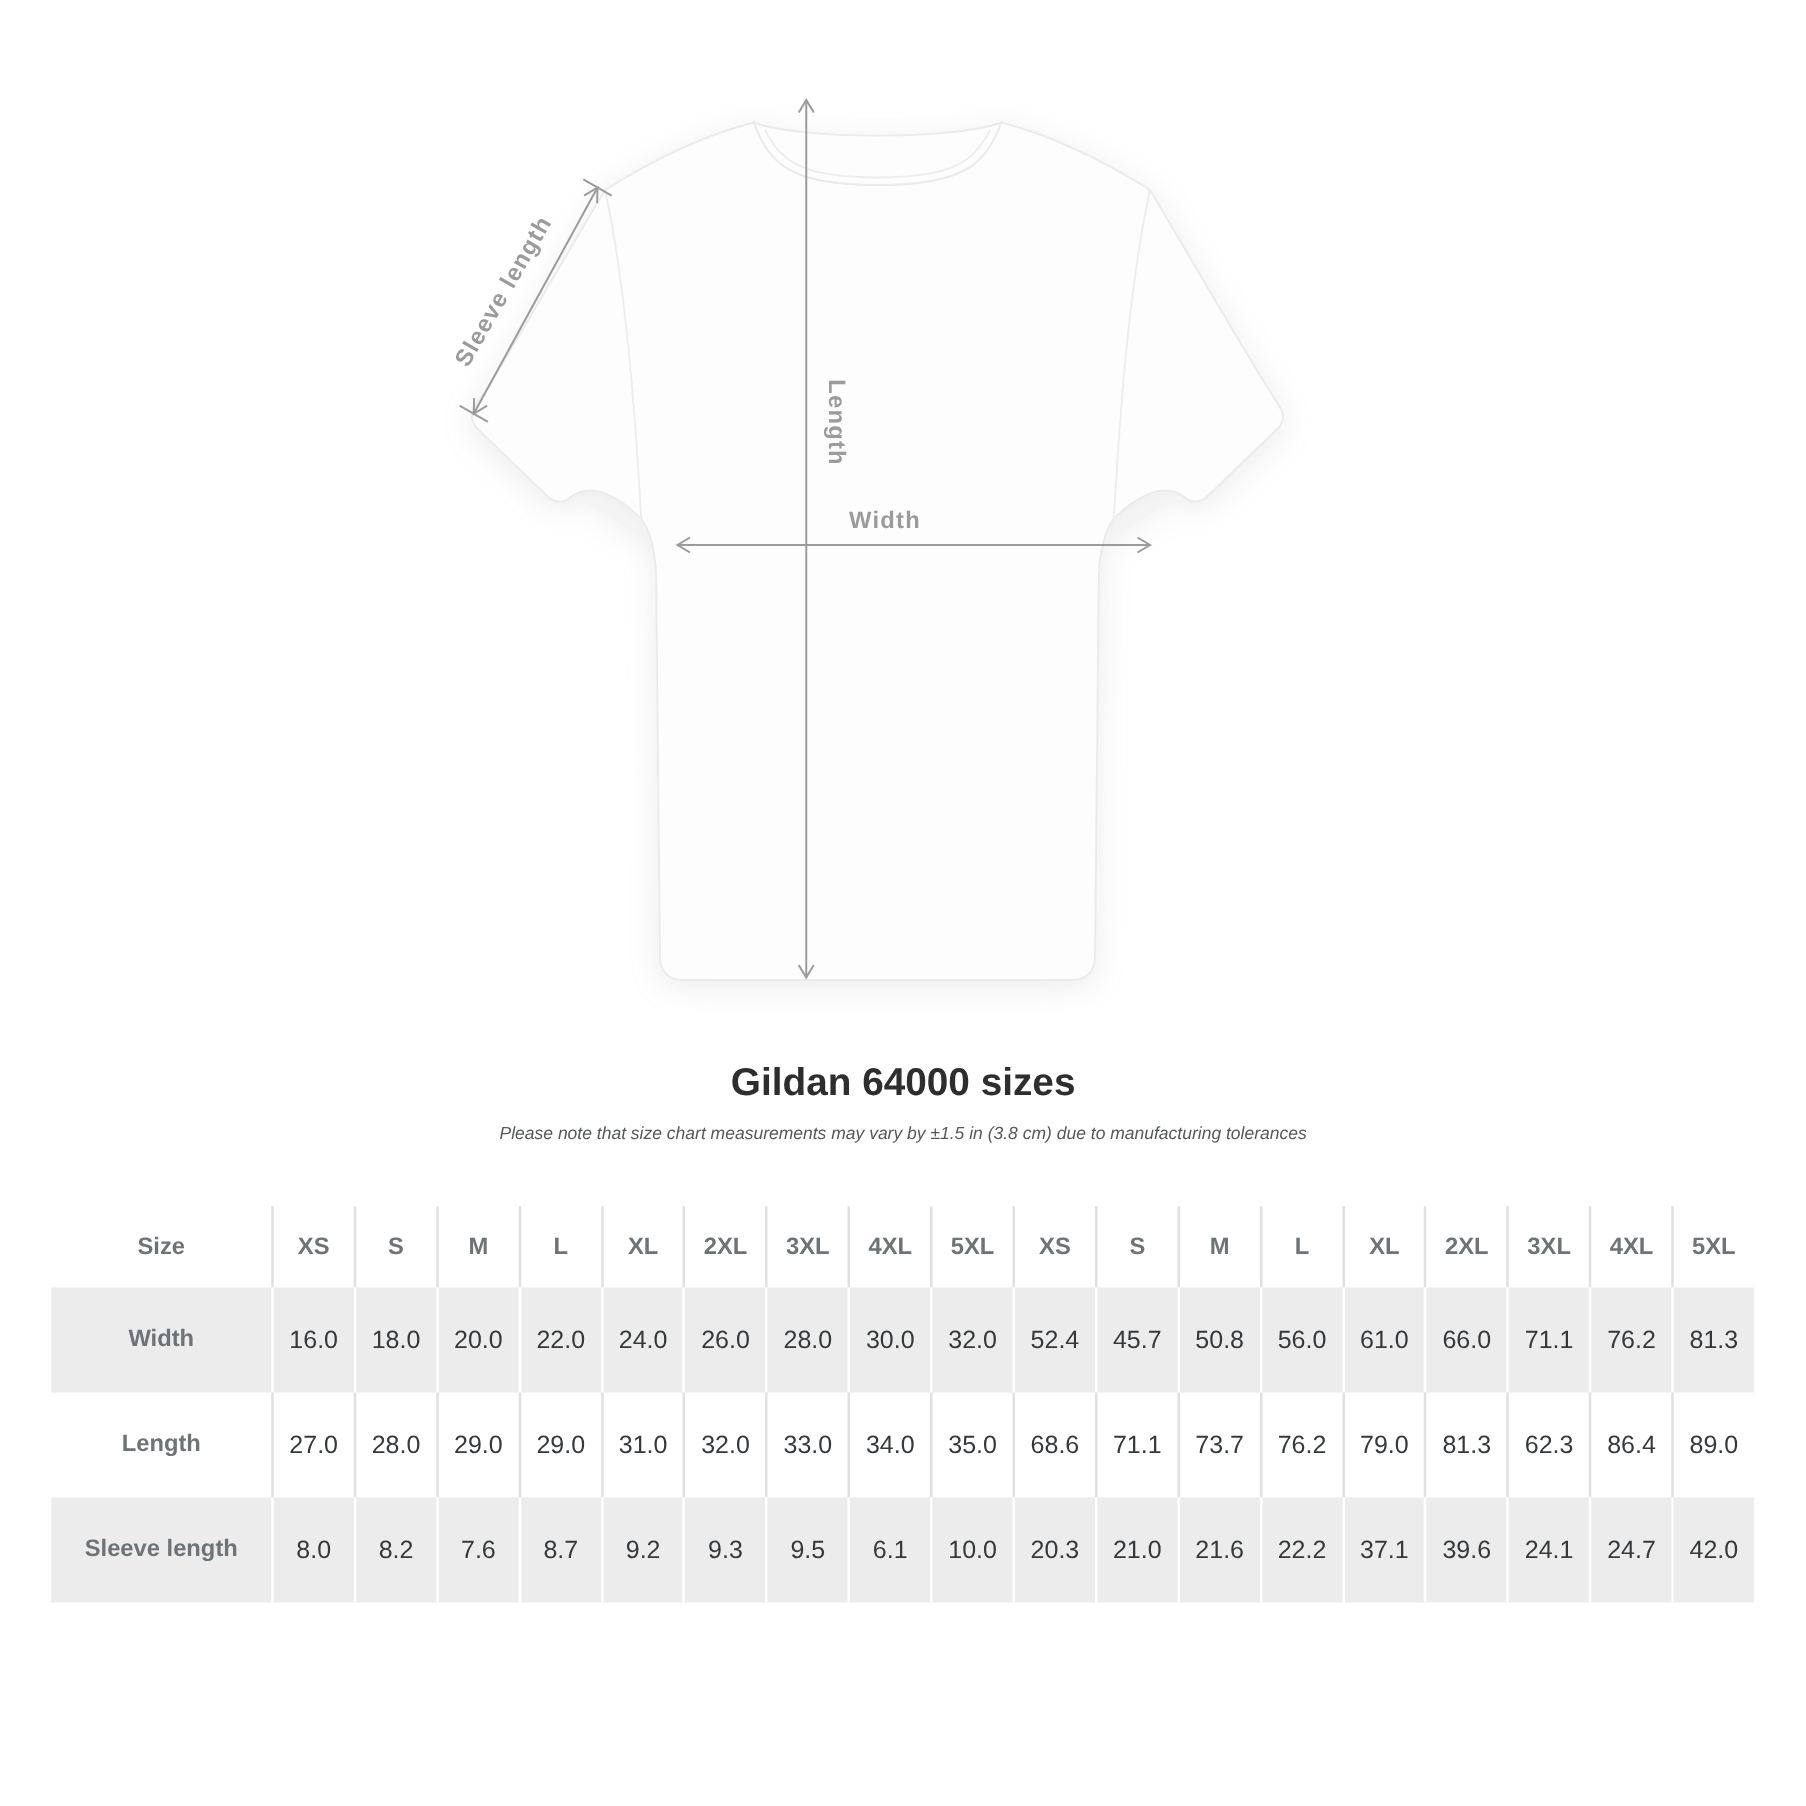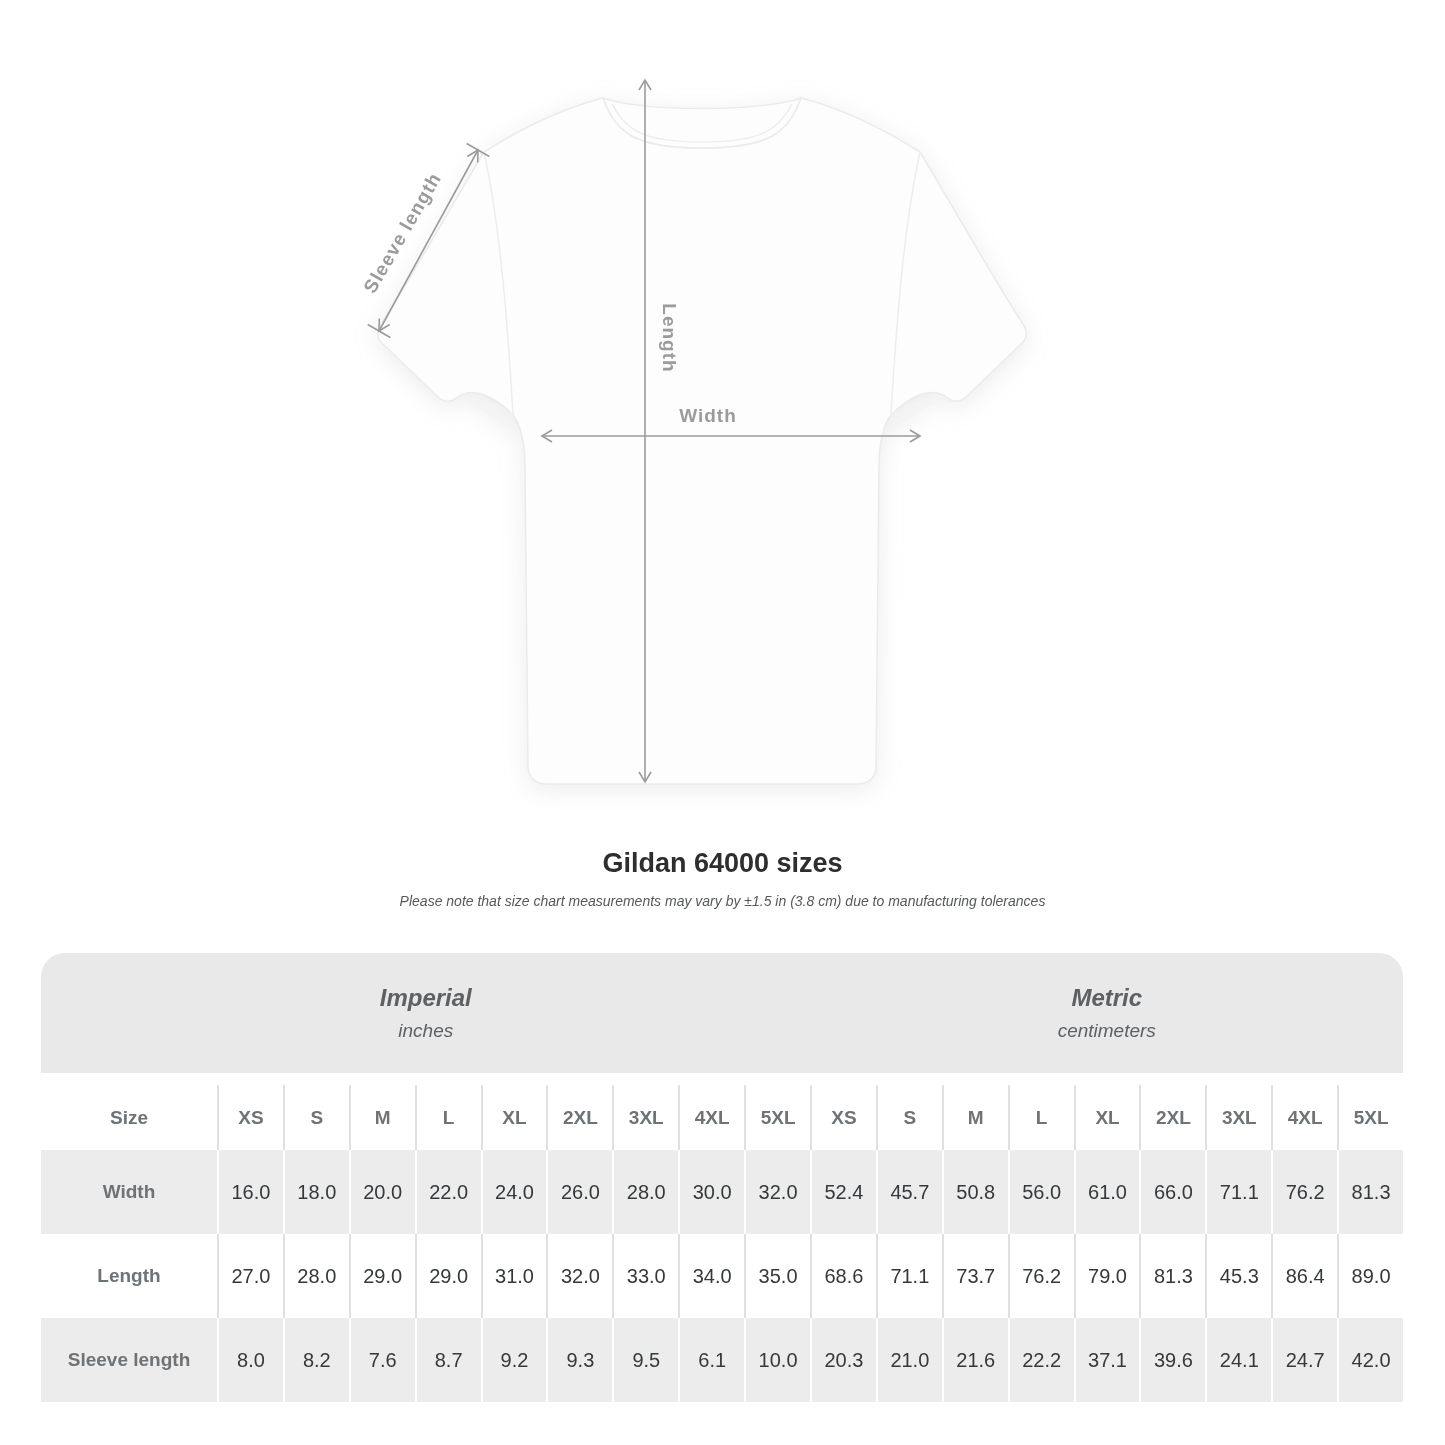--- a/index.html
+++ b/index.html
@@ -23,21 +23,21 @@
   .shirt-wrap{position:absolute;left:350px;top:66px;width:700px;height:744px;}
   .shirt-wrap svg{display:block;}
   .shirt-sil{fill:#fdfdfd;stroke:#ebebeb;stroke-width:1.5;}
   .shirt-detail{fill:none;stroke:#ededed;stroke-width:1.5;}
   .shirt-shade{fill:#f3f3f3;opacity:.7;stroke:none;}
   .shirt-group{filter:drop-shadow(0 5px 12px rgba(120,120,120,.14));}
   .meas-line{stroke:var(--annotation);stroke-width:1.6;fill:none;}
   .meas-label{fill:var(--annotation);font-weight:bold;font-size:19px;letter-spacing:1px;}
   
   .title-wrap{position:absolute;left:0;right:0;top:848px;text-align:center;}
-  .page-title{margin:0;font-size:27px;font-weight:bold;color:var(--title-text);}
+  .page-title{margin:0;font-size:31px;font-weight:bold;color:var(--title-text);}
   .page-subtitle{margin:14px 0 0 0;font-size:14px;font-style:italic;color:var(--subtitle-text);}
   
   .tbl{position:absolute;left:41px;top:953px;width:1362px;}
   .band{
     display:flex;height:120px;background:var(--header-band);
     border-radius:24px 24px 0 0;
   }
   .band-sec{display:flex;flex-direction:column;align-items:center;justify-content:center;gap:8px;}
   .band-sec.imperial{flex:0 0 56.5%;}
   .band-sec.metric{flex:1;}
@@ -127,30 +127,20 @@
       </g>
     </svg>
   </div>
 
   <div class="title-wrap">
     <h1 class="page-title">Gildan 64000 sizes</h1>
     <p class="page-subtitle">Please note that size chart measurements may vary by ±1.5 in (3.8 cm) due to manufacturing tolerances</p>
   </div>
 
   <div class="tbl">
-    <div class="band">
-      <div class="band-sec imperial">
-        <div class="band-title">Imperial</div>
-        <div class="band-sub">inches</div>
-      </div>
-      <div class="band-sec metric">
-        <div class="band-title">Metric</div>
-        <div class="band-sub">centimeters</div>
-      </div>
-    </div>
     <div id="tbl-body">
         <div class="row size-row">
           <div class="cell label-cell">Size</div>
           <div class="cell size-cell">XS</div>
           <div class="cell size-cell">S</div>
           <div class="cell size-cell">M</div>
           <div class="cell size-cell">L</div>
           <div class="cell size-cell">XL</div>
           <div class="cell size-cell">2XL</div>
           <div class="cell size-cell">3XL</div>
@@ -197,21 +187,21 @@
           <div class="cell">32.0</div>
           <div class="cell">33.0</div>
           <div class="cell">34.0</div>
           <div class="cell">35.0</div>
           <div class="cell">68.6</div>
           <div class="cell">71.1</div>
           <div class="cell">73.7</div>
           <div class="cell">76.2</div>
           <div class="cell">79.0</div>
           <div class="cell">81.3</div>
-          <div class="cell">45.3</div>
+          <div class="cell">62.3</div>
           <div class="cell">86.4</div>
           <div class="cell">89.0</div>
         </div>
         <div class="row data-row shaded last">
           <div class="cell label-cell">Sleeve length</div>
           <div class="cell">8.0</div>
           <div class="cell">8.2</div>
           <div class="cell">7.6</div>
           <div class="cell">8.7</div>
           <div class="cell">9.2</div>

